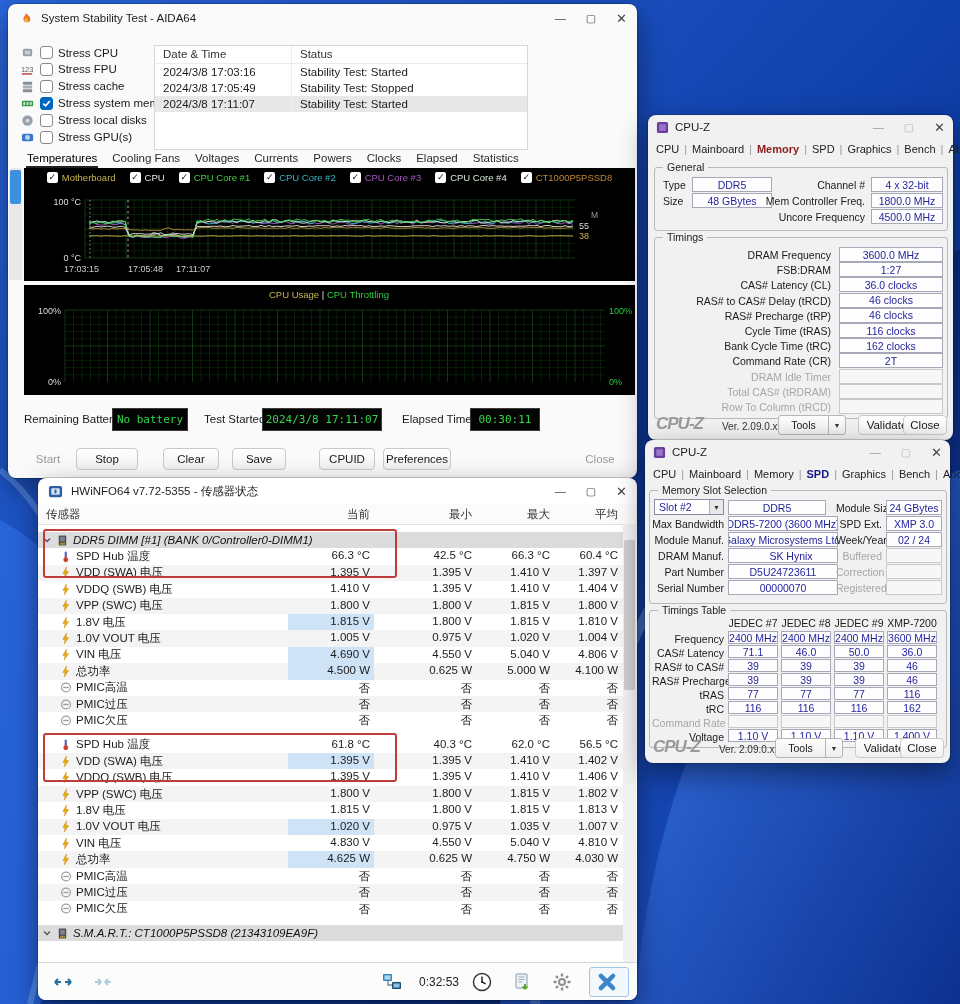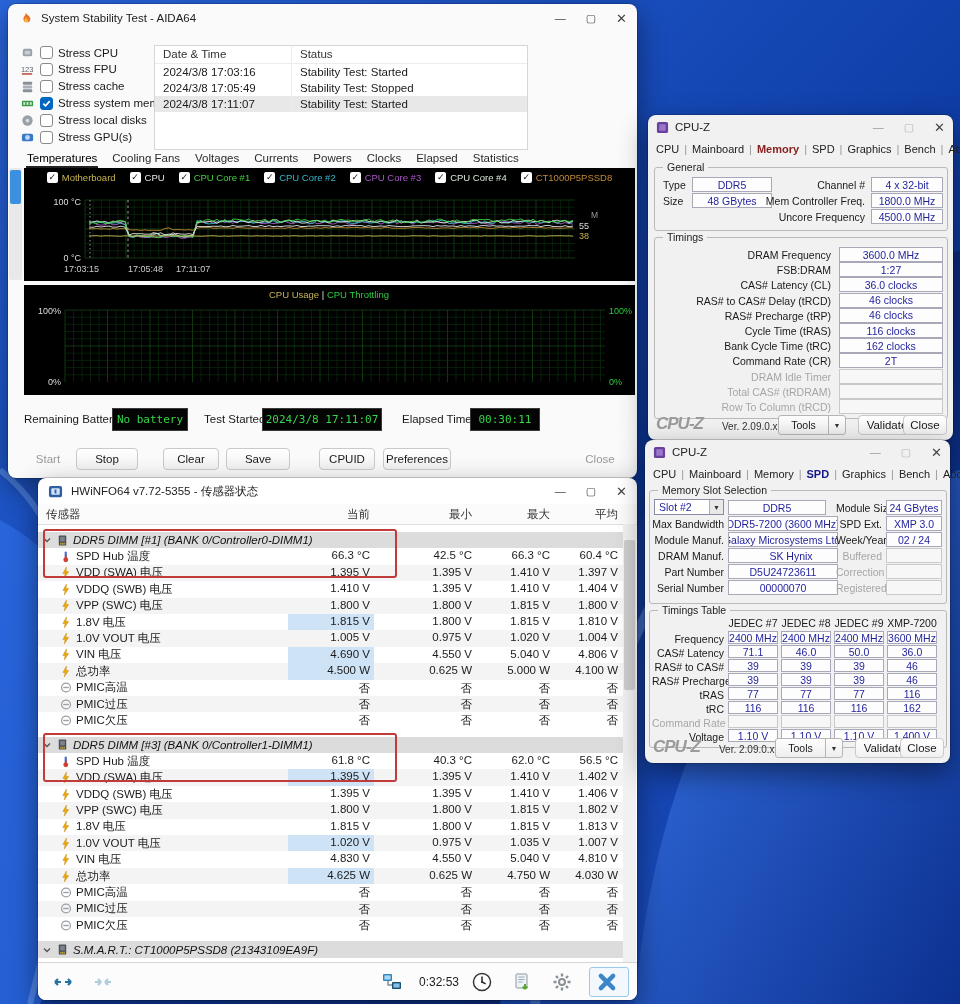--- a/index.html
+++ b/index.html
@@ -433,21 +433,21 @@
         <div class="lcd" style="left: 104px; top: 404px; width: 74px; height: 21px;">No battery</div>
         <span style="position: absolute; left: 196px; top: 409px; font-size: 11.5px; color: rgb(26, 26, 26); white-space: nowrap;">Test Started:</span>
         <div class="lcd" style="left: 254px; top: 404px; width: 118px; height: 21px;">2024/3/8 17:11:07</div>
         <span style="position: absolute; left: 394px; top: 409px; font-size: 11.5px; color: rgb(26, 26, 26); white-space: nowrap;">Elapsed Time:</span>
         <div class="lcd" style="left: 462px; top: 404px; width: 68px; height: 21px;">00:30:11</div>
       </div>
     <div id="aida-buttons">
         <button class="pbtn flat" style="left: 12px; top: 444px; width: 56px;">Start</button>
         <button class="pbtn" style="left: 68px; top: 444px; width: 62px;">Stop</button>
         <button class="pbtn" style="left: 155px; top: 444px; width: 56px;">Clear</button>
-        <button class="pbtn" style="left: 218px; top: 444px; width: 64px;">Save</button>
+        <button class="pbtn" style="left: 224px; top: 444px; width: 54px;">Save</button>
         <button class="pbtn" style="left: 311px; top: 444px; width: 56px;">CPUID</button>
         <button class="pbtn" style="left: 375px; top: 444px; width: 68px;">Preferences</button>
         <button class="pbtn flat" style="left: 568px; top: 444px; width: 48px;">Close</button>
       </div>
   </div>
 
   <div class="win" id="hwinfo" style="left:38px;top:478px;width:599px;height:522px;z-index:2;">
     <div class="titlebar" style="height:26px;">
       <span class="appicon">
         <svg viewBox="0 0 16 16">
@@ -647,39 +647,20 @@
               </svg>
             </span>
             <span>PMIC欠压</span>
           </span>
           <span class="hw-cell" style="right: 253px; top: 1px;">否</span>
           <span class="hw-cell" style="right: 151px; top: 1px;">否</span>
           <span class="hw-cell" style="right: 73px; top: 1px;">否</span>
           <span class="hw-cell" style="right: 5px; top: 1px;">否</span>
         </div>
         <div style="height: 8px;"></div>
-        <div class="hw-row section">
-          <span class="hw-lab" style="left: 4px;">
-            <span style="display: inline-flex; width: 10px; height: 10px; flex: 0 0 auto;">
-              <svg viewBox="0 0 10 10">
-                <polyline points="2,3.5 5,6.5 8,3.5" fill="none" stroke="#555" stroke-width="1.4"></polyline>
-              </svg>
-            </span>
-            <span style="display: inline-flex; width: 13px; height: 13px; flex: 0 0 auto;">
-              <svg viewBox="0 0 14 14">
-                <rect x="3" y="1.5" width="8" height="11" rx="1" fill="#4a4f57"></rect>
-                <rect x="4.5" y="3" width="5" height="5" fill="#7b828c"></rect>
-                <rect x="4.5" y="9.5" width="1.4" height="2" fill="#c8a432"></rect>
-                <rect x="6.3" y="9.5" width="1.4" height="2" fill="#c8a432"></rect>
-                <rect x="8.1" y="9.5" width="1.4" height="2" fill="#c8a432"></rect>
-              </svg>
-            </span>
-            <span>DDR5 DIMM [#3] (BANK 0/Controller1-DIMM1)</span>
-          </span>
-        </div>
         <div class="hw-row">
           <span class="hw-lab">
             <span style="display: inline-flex; width: 12px; height: 13px; flex: 0 0 auto;">
               <svg viewBox="0 0 12 14">
                 <rect x="5" y="1.5" width="2.4" height="7.5" rx="1.2" fill="#4a6fd0"></rect>
                 <circle cx="6.2" cy="10.5" r="2.6" fill="#cf4030"></circle>
                 <rect x="5.4" y="5" width="1.6" height="5" fill="#cf4030"></rect>
               </svg>
             </span>
             <span>SPD Hub 温度</span>

